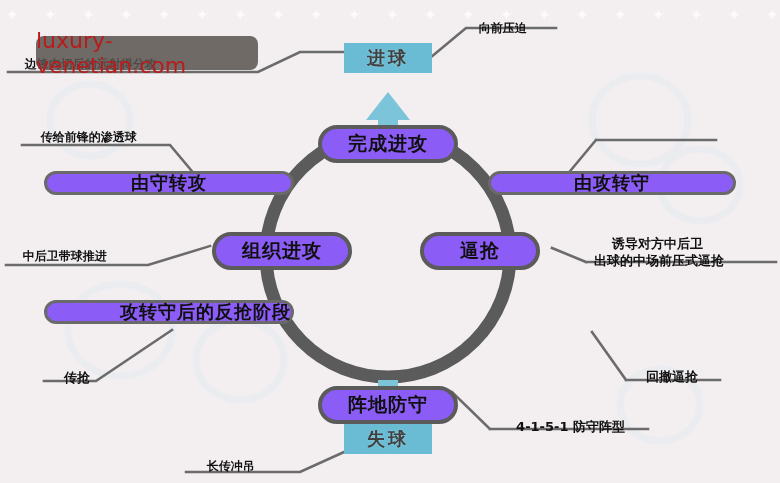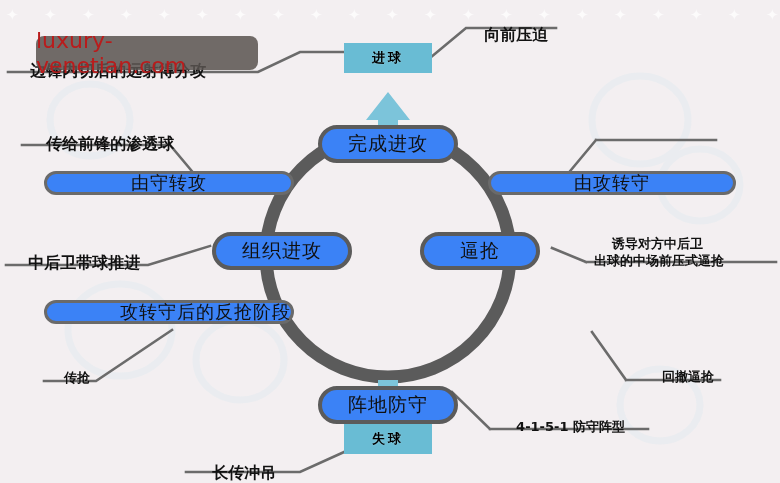--- a/index.html
+++ b/index.html
@@ -9,53 +9,53 @@
     background:#f3eff1;
     position:relative;
   }
   #stage{position:absolute;inset:0;width:780px;height:483px;}
   .bg-tex{position:absolute;inset:0;pointer-events:none;}
   .svg-layer{position:absolute;left:0;top:0;width:780px;height:483px;}
 
   
   .node{
     position:absolute;
-    background:#3b82f6;
+    background:#8b5cf6;
     border:4px solid #5b5b5b;
     border-radius:40px;
     display:flex;align-items:center;justify-content:center;
     color:#101010;
-    font-weight:normal;
+    font-weight:bold;
     letter-spacing:1px;
     white-space:nowrap;
     box-sizing:border-box;
     z-index:6;
   }
   .node.core{font-size:19px;height:38px;}
   .node.outer{font-size:18px;height:24px;border-width:3px;border-color:#6a6a6a;}
 
   
   .endbox{
     position:absolute;
     background:#69bcd4;
-    color:#000000;
+    color:#404040;
     font-weight:bold;
-    font-size:13px;
+    font-size:18px;
     letter-spacing:3px;
     display:flex;align-items:center;justify-content:center;
     z-index:7;
     text-shadow:0 0 2px rgba(255,255,255,.35);
   }
 
   
   .anno{
     position:absolute;
     color:#111;
     font-weight:bold;
-    font-size:16px;
+    font-size:12px;
     white-space:pre;
     line-height:1.15;
     z-index:8;
   }
   .anno.sm{font-size:13px;}
   .anno.two{line-height:1.25;}
 
   
   .watermark{
     position:absolute;
@@ -184,21 +184,21 @@
 
   <div class="anno sm two" style="left:594px;top:220px;">
     <span>诱导对方中后卫
 出球的中场前压式逼抢</span>
   </div>
 
   <div class="anno sm" style="left:46px;top:356px;">
     <span>传抢</span>
   </div>
 
-  <div class="anno sm" style="left:644px;top:355px;">
+  <div class="anno sm" style="left:628px;top:355px;">
     <span>回撤逼抢</span>
   </div>
 
   <div class="anno" style="left:190px;top:446px;">
     <span>长传冲吊</span>
   </div>
 
   <div class="anno sm" style="left:498px;top:405px;">
     <span>4-1-5-1 防守阵型</span>
   </div>

